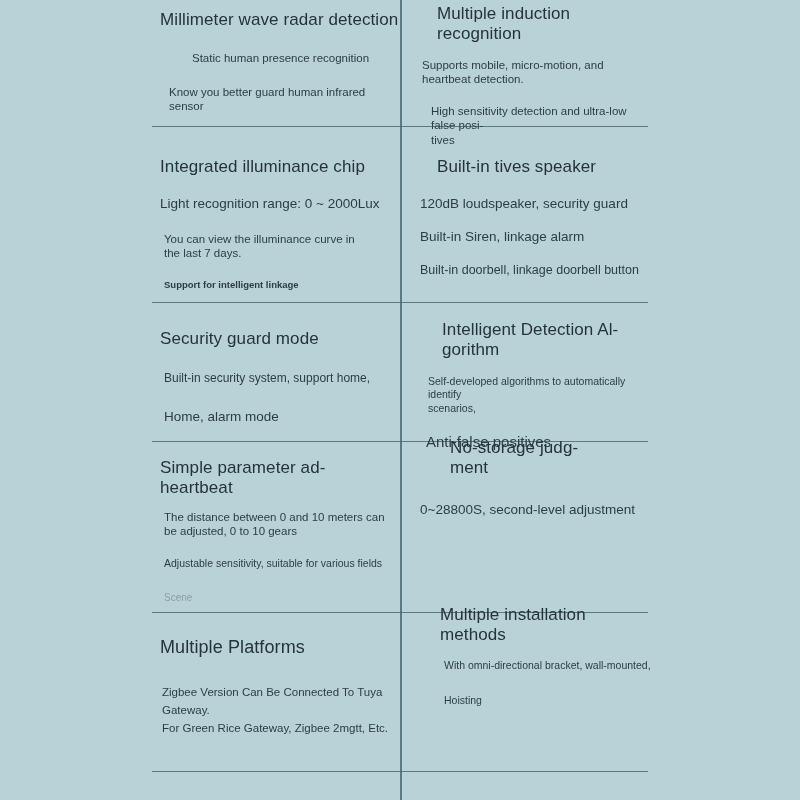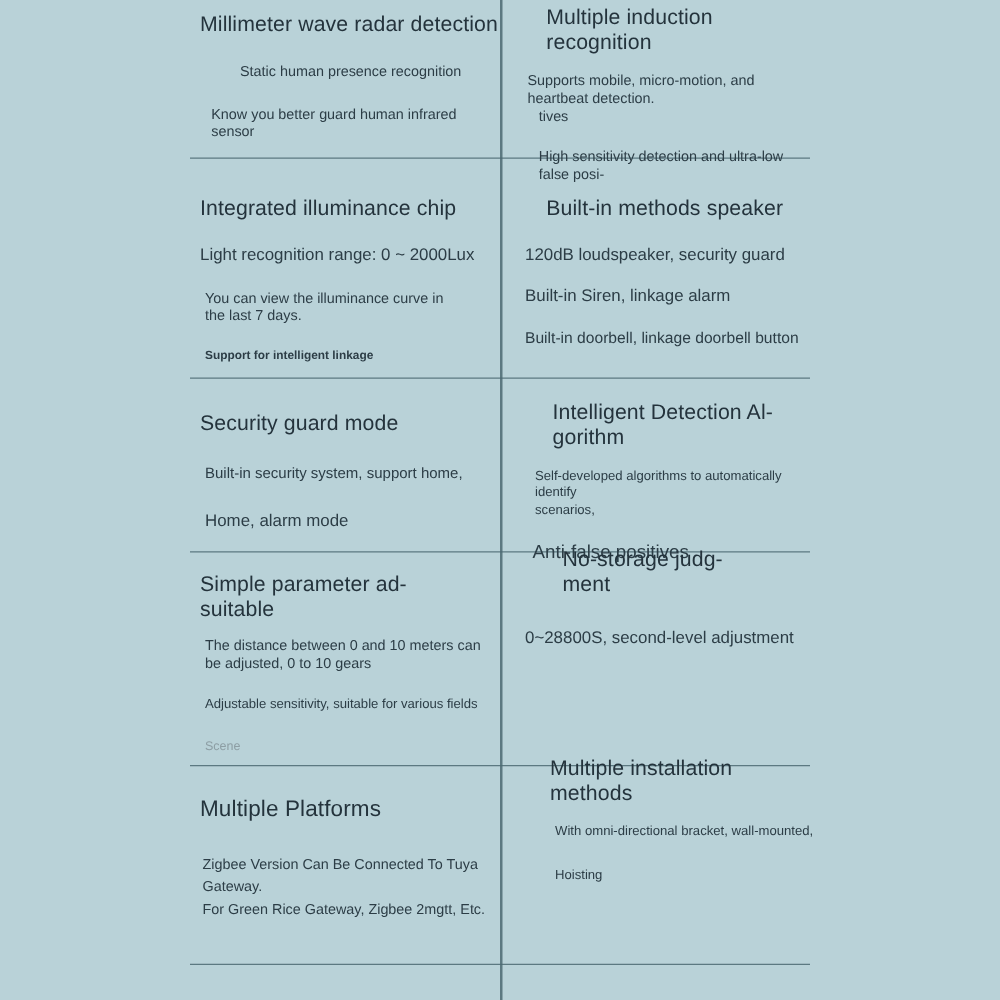--- a/index.html
+++ b/index.html
@@ -88,34 +88,34 @@
   <div class="cell col-left" style="top:10px;">
     <p class="title" style="margin-left:8px;">Millimeter wave radar detection</p>
     <p class="sub" style="margin-top:21px; margin-left:40px;">Static human presence recognition</p>
     <p class="sub" style="margin-top:20px; margin-left:17px;">Know you better guard human infrared sensor</p>
   </div>
 
   <div class="cell col-right" style="top:4px;">
     <p class="title" style="margin-left:35px;">Multiple induction</p>
     <p class="title" style="margin-left:35px;">recognition</p>
     <p class="sub" style="margin-top:14px; margin-left:20px;">Supports mobile, micro-motion, and heartbeat detection.</p>
+    <p class="sub" style="margin-top:18px; margin-left:29px;">High sensitivity detection and ultra-low false posi-</p>
     <p class="sub" style="margin-top:1px; margin-left:29px;">tives</p>
-    <p class="sub" style="margin-top:18px; margin-left:29px;">High sensitivity detection and ultra-low false posi-</p>
   </div>
 
   <div class="cell col-left" style="top:157px;">
     <p class="title" style="margin-left:8px;">Integrated illuminance chip</p>
     <p class="sub big" style="margin-top:19px; margin-left:8px;">Light recognition range: 0 ~ 2000Lux</p>
     <p class="sub" style="margin-top:19px; margin-left:12px;">You can view the illuminance curve in</p>
     <p class="sub" style="margin-top:0px; margin-left:12px;">the last 7 days.</p>
     <p class="sub tiny" style="margin-top:19px; margin-left:12px; font-weight:600;">Support for intelligent linkage</p>
   </div>
 
   <div class="cell col-right" style="top:157px;">
-    <p class="title" style="margin-left:35px;">Built-in methods speaker</p>
+    <p class="title" style="margin-left:35px;">Built-in tives speaker</p>
     <p class="sub big" style="margin-top:19px; margin-left:18px;">120dB loudspeaker, security guard</p>
     <p class="sub big" style="margin-top:16px; margin-left:18px;">Built-in Siren, linkage alarm</p>
     <p class="sub" style="margin-top:18px; margin-left:18px; font-size:12.5px;">Built-in doorbell, linkage doorbell button</p>
   </div>
 
   <div class="cell col-left" style="top:329px;">
     <p class="title" style="margin-left:8px;">Security guard mode</p>
     <p class="sub" style="margin-top:22px; margin-left:12px; font-size:12px;">Built-in security system, support home,</p>
     <p class="sub big" style="margin-top:23px; margin-left:12px;">Home, alarm mode</p>
   </div>
@@ -123,21 +123,21 @@
   <div class="cell col-right" style="top:320px;">
     <p class="title" style="margin-left:40px;">Intelligent Detection Al-</p>
     <p class="title" style="margin-left:40px;">gorithm</p>
     <p class="sub" style="margin-top:15px; margin-left:26px; font-size:10.5px;">Self-developed algorithms to automatically identify</p>
     <p class="sub" style="margin-top:1px; margin-left:26px; font-size:10.5px;">scenarios,</p>
     <p class="sub" style="margin-top:19px; margin-left:24px; font-size:15px;">Anti-false positives</p>
   </div>
 
   <div class="cell col-left" style="top:458px;">
     <p class="title" style="margin-left:8px;">Simple parameter ad-</p>
-    <p class="title" style="margin-left:8px;">suitable</p>
+    <p class="title" style="margin-left:8px;">heartbeat</p>
     <p class="sub" style="margin-top:12px; margin-left:12px; font-size:11.5px;">The distance between 0 and 10 meters can</p>
     <p class="sub" style="margin-top:0px; margin-left:12px; font-size:11.5px;">be adjusted, 0 to 10 gears</p>
     <p class="sub" style="margin-top:19px; margin-left:12px; font-size:10.5px;">Adjustable sensitivity, suitable for various fields</p>
     <p class="sub faint" style="margin-top:22px; margin-left:12px;">Scene</p>
   </div>
 
   <div class="cell col-right" style="top:438px;">
     <p class="title" style="margin-left:48px;">No-storage judg-</p>
     <p class="title" style="margin-left:48px;">ment</p>
     <p class="sub big" style="margin-top:24px; margin-left:18px;">0~28800S, second-level adjustment</p>

